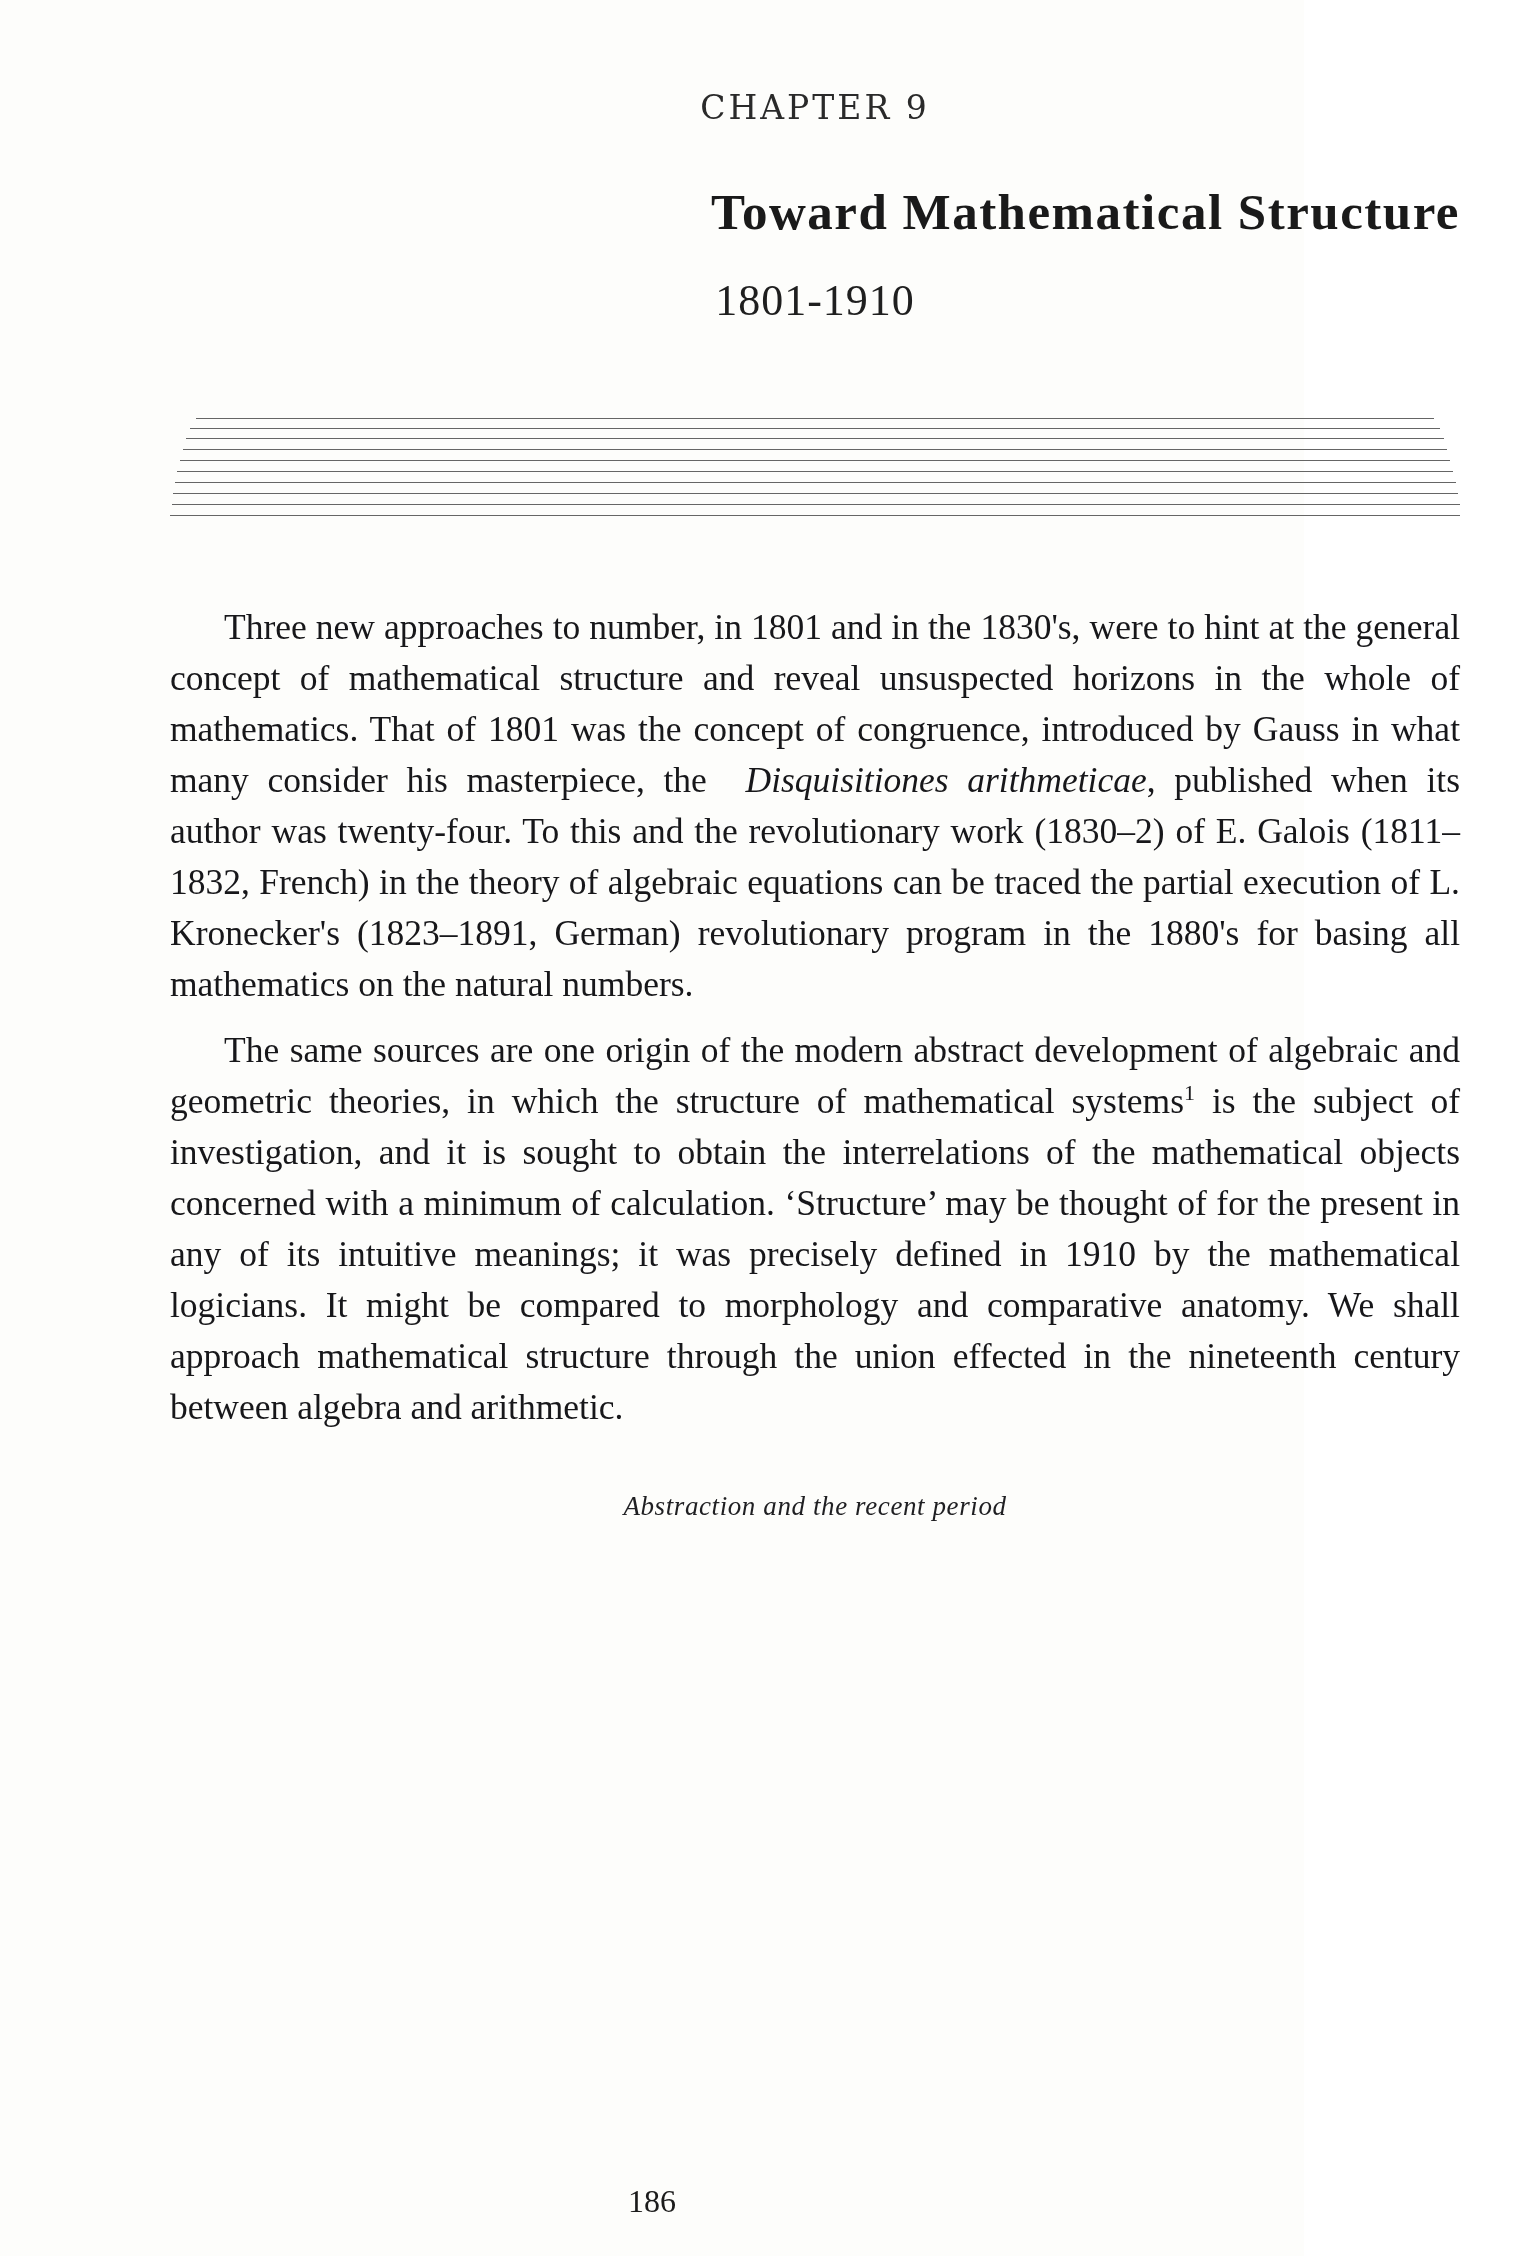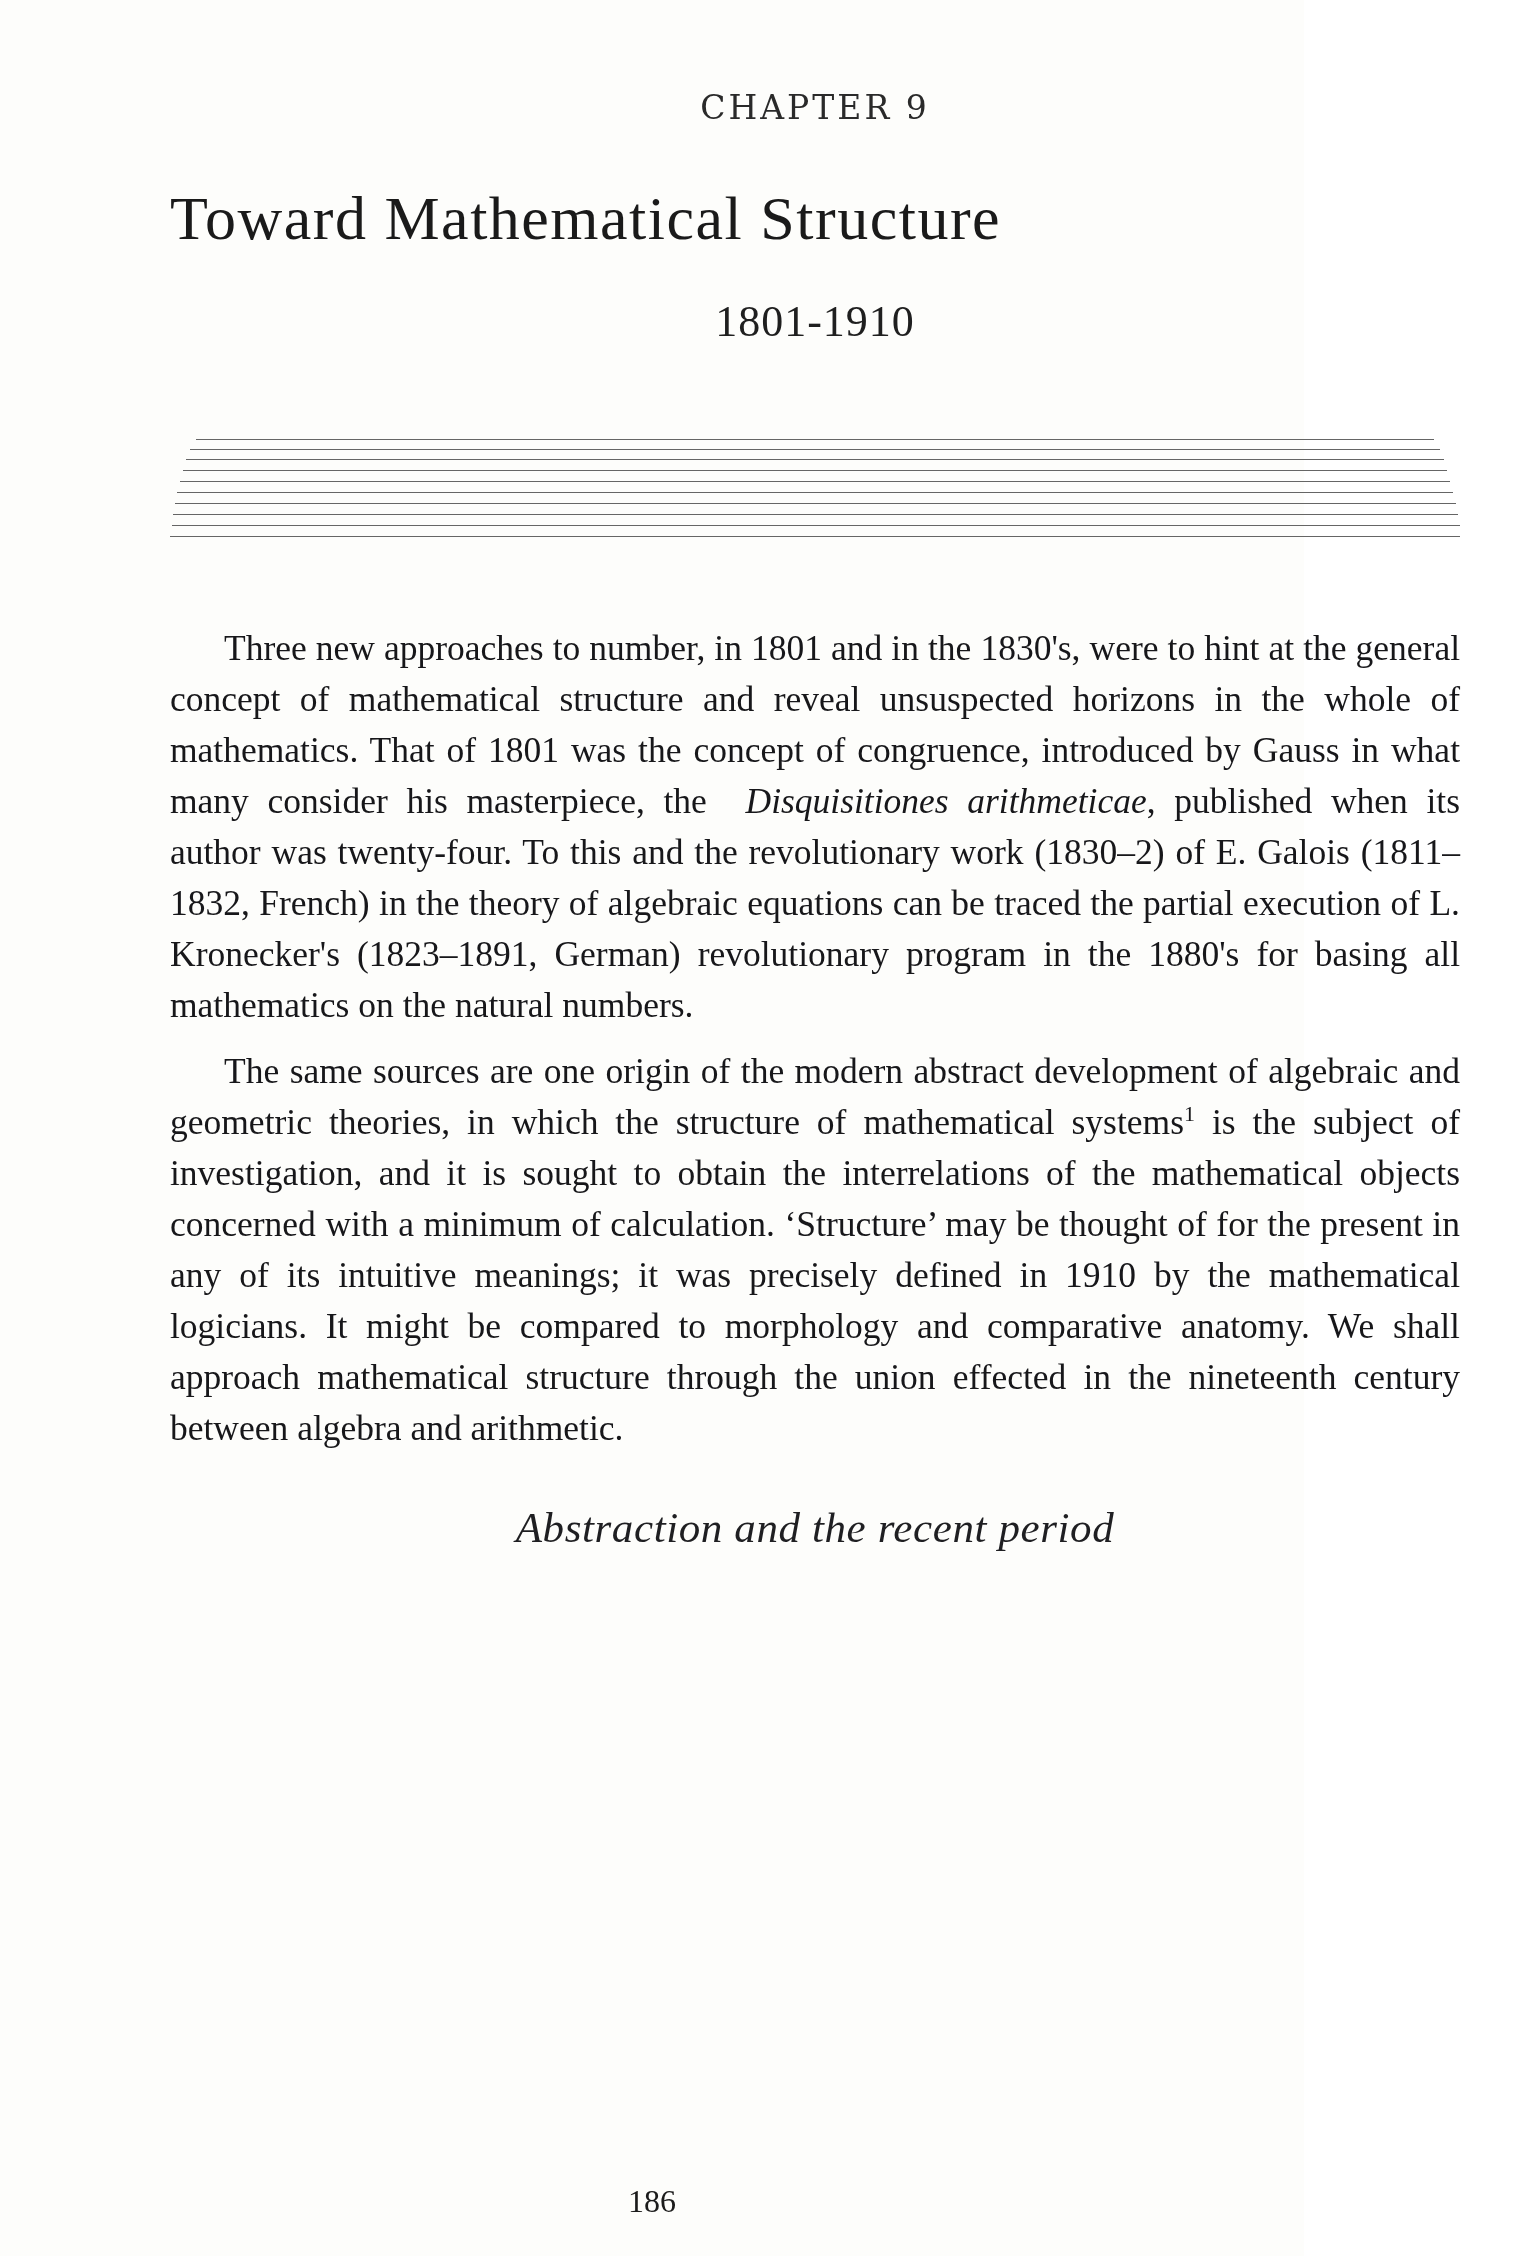--- a/index.html
+++ b/index.html
@@ -32,27 +32,27 @@
   .chapter-label {
     text-align: center;
     font-family: "DejaVu Serif", serif;
     font-size: 33px;
     letter-spacing: 3px;
     color: #2a2a2a;
     margin-top: 88px;
   }
 
   .chapter-title {
-    text-align: left;
+    text-align: right;
     font-family: "Liberation Serif", serif;
-    font-size: 62px;
+    font-size: 51px;
     letter-spacing: 1.5px;
     color: #1a1a1a;
     margin-top: 56px;
-    font-weight: normal;
+    font-weight: bold;
   }
 
   .chapter-years {
     text-align: center;
     font-family: "Liberation Serif", serif;
     font-size: 44px;
     letter-spacing: 1px;
     color: #1f1f1f;
   }
 
@@ -95,21 +95,21 @@
     font-size: 0.62em;
     vertical-align: super;
     line-height: 0;
   }
 
   .subhead {
     margin-top: 48px;
     margin-bottom: 10px;
     text-align: center;
     font-style: italic;
-    font-size: 43px;
+    font-size: 27px;
     letter-spacing: 0.6px;
     color: #1f1f22;
   }
 
   .page-number {
     position: absolute;
     left: 0;
     right: 0;
     bottom: 36px;
     text-align: center;

